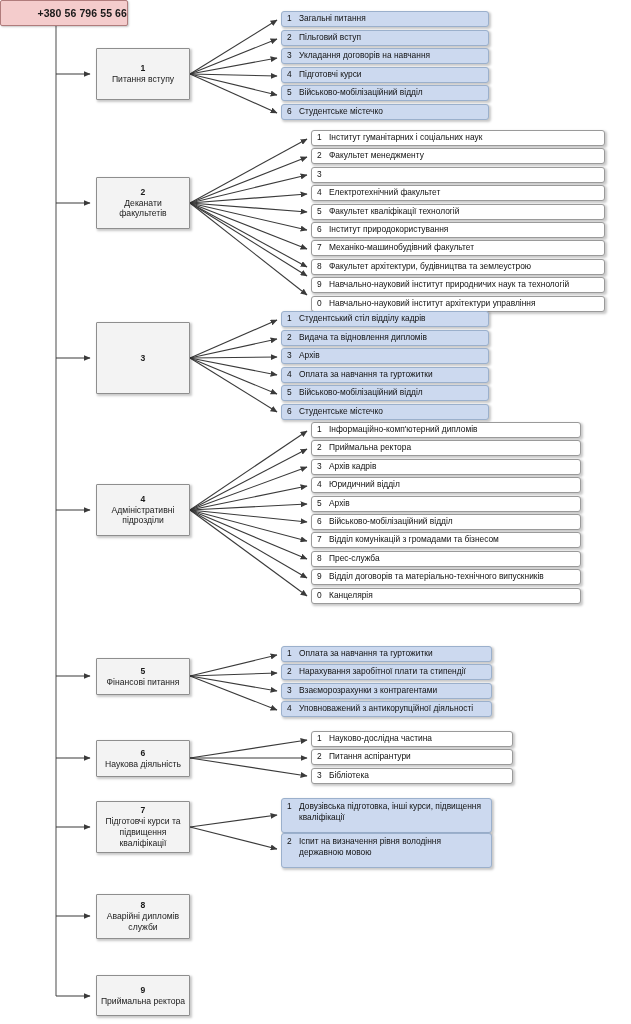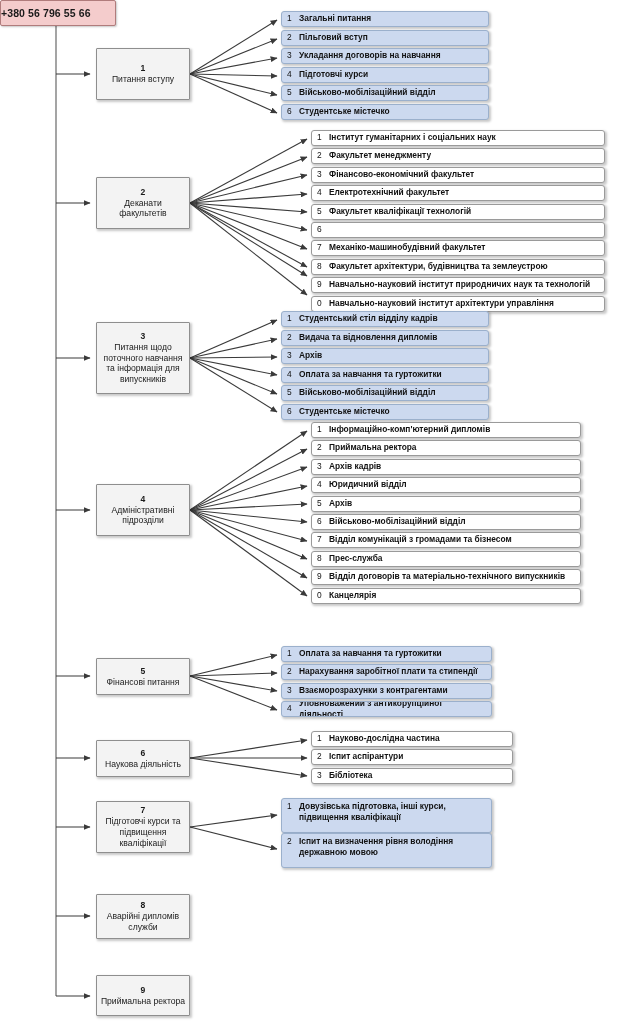--- a/index.html
+++ b/index.html
@@ -25,29 +25,29 @@
     width: 631px;
     height: 1024px;
     pointer-events: none;
   }
 
   
   .phone-badge {
     position: absolute;
     left: 0px;
     top: 0px;
-    width: 116px;
+    width: 128px;
     height: 26px;
     box-sizing: border-box;
     background: #f4cccc;
     border: 1px solid #b07c7c;
     border-radius: 2px;
     display: flex;
     align-items: center;
-    justify-content: flex-start;
+    justify-content: flex-end;
     font-size: 10.5px;
     font-weight: bold;
     color: #1a1a1a;
     letter-spacing: 0.1px;
     box-shadow: 1px 1px 2px rgba(0,0,0,0.22);
     z-index: 5;
   }
 
   
   .node {
@@ -96,21 +96,21 @@
   .leaf.one-line { align-items: center; padding-top: 0; padding-bottom: 0; }
   .leaf.blue { background: #ccd9ef; border-color: #9bb0cc; }
   .leaf.white { background: #ffffff; border-color: #9a9a9a; }
   .leaf .idx {
     flex: 0 0 auto;
     width: 9px;
     text-align: left;
     margin-right: 3px;
     color: #111111;
   }
-  .leaf .txt { flex: 1 1 auto; font-weight: bold; }
+  .leaf .txt { flex: 1 1 auto; }
 </style>
 </head>
 <body>
 
 <div id="canvas">
 
   <svg id="wires" viewBox="0 0 631 1024" width="631" height="1024">
     <defs>
       <marker id="ah" markerWidth="7" markerHeight="6" refX="6.4" refY="3" orient="auto" markerUnits="userSpaceOnUse">
         <path d="M0,0 L7,3 L0,6 z" fill="#3a3a3a"></path>
@@ -190,21 +190,20 @@
       <div class="node" style="left: 96px; top: 48px; width: 94px; height: 52px;">
         <div class="num">1</div>
         <div class="ttl">Питання вступу</div>
       </div>
       <div class="node" style="left: 96px; top: 177px; width: 94px; height: 52px;">
         <div class="num">2</div>
         <div class="ttl">Деканати факультетів</div>
       </div>
       <div class="node" style="left: 96px; top: 322px; width: 94px; height: 72px;">
         <div class="num">3</div>
-        <div class="ttl">Питання щодо поточного навчання та інформація для випускників</div>
       </div>
       <div class="node" style="left: 96px; top: 484px; width: 94px; height: 52px;">
         <div class="num">4</div>
         <div class="ttl">Адміністративні підрозділи</div>
       </div>
       <div class="node" style="left: 96px; top: 658px; width: 94px; height: 37px;">
         <div class="num">5</div>
         <div class="ttl">Фінансові питання</div>
       </div>
       <div class="node" style="left: 96px; top: 740px; width: 94px; height: 37px;">
@@ -252,32 +251,32 @@
       <div class="leaf white one-line" style="left: 311px; top: 130px; width: 294px; height: 16px;">
         <span class="idx">1</span>
         <span class="txt">Інститут гуманітарних і соціальних наук</span>
       </div>
       <div class="leaf white one-line" style="left: 311px; top: 148px; width: 294px; height: 16px;">
         <span class="idx">2</span>
         <span class="txt">Факультет менеджменту</span>
       </div>
       <div class="leaf white one-line" style="left: 311px; top: 167px; width: 294px; height: 16px;">
         <span class="idx">3</span>
-        <span class="txt">Фінансово-економічний факультет</span>
       </div>
       <div class="leaf white one-line" style="left: 311px; top: 185px; width: 294px; height: 16px;">
         <span class="idx">4</span>
         <span class="txt">Електротехнічний факультет</span>
       </div>
       <div class="leaf white one-line" style="left: 311px; top: 204px; width: 294px; height: 16px;">
         <span class="idx">5</span>
         <span class="txt">Факультет кваліфікації технологій</span>
       </div>
       <div class="leaf white one-line" style="left: 311px; top: 222px; width: 294px; height: 16px;">
         <span class="idx">6</span>
+        <span class="txt">Інститут природокористування</span>
       </div>
       <div class="leaf white one-line" style="left: 311px; top: 240px; width: 294px; height: 16px;">
         <span class="idx">7</span>
         <span class="txt">Механіко-машинобудівний факультет</span>
       </div>
       <div class="leaf white one-line" style="left: 311px; top: 259px; width: 294px; height: 16px;">
         <span class="idx">8</span>
         <span class="txt">Факультет архітектури, будівництва та землеустрою</span>
       </div>
       <div class="leaf white one-line" style="left: 311px; top: 277px; width: 294px; height: 16px;">
@@ -367,21 +366,21 @@
       <div class="leaf blue one-line" style="left: 281px; top: 701px; width: 211px; height: 16px;">
         <span class="idx">4</span>
         <span class="txt">Уповноважений з антикорупційної діяльності</span>
       </div>
       <div class="leaf white one-line" style="left: 311px; top: 731px; width: 202px; height: 16px;">
         <span class="idx">1</span>
         <span class="txt">Науково-дослідна частина</span>
       </div>
       <div class="leaf white one-line" style="left: 311px; top: 749px; width: 202px; height: 16px;">
         <span class="idx">2</span>
-        <span class="txt">Іспит аспірантури</span>
+        <span class="txt">Питання аспірантури</span>
       </div>
       <div class="leaf white one-line" style="left: 311px; top: 768px; width: 202px; height: 16px;">
         <span class="idx">3</span>
         <span class="txt">Бібліотека</span>
       </div>
       <div class="leaf blue" style="left: 281px; top: 798px; width: 211px; height: 35px;">
         <span class="idx">1</span>
         <span class="txt">Довузівська підготовка, інші курси, підвищення кваліфікації</span>
       </div>
       <div class="leaf blue" style="left: 281px; top: 833px; width: 211px; height: 35px;">

